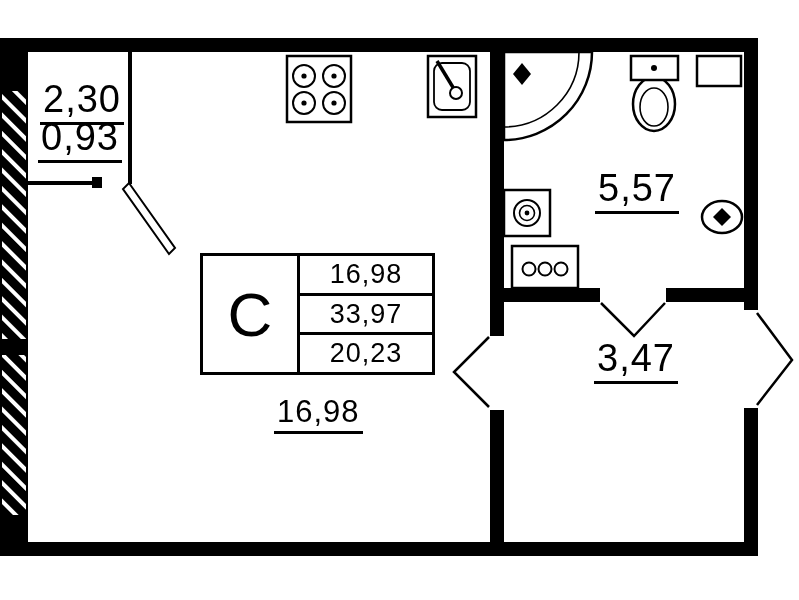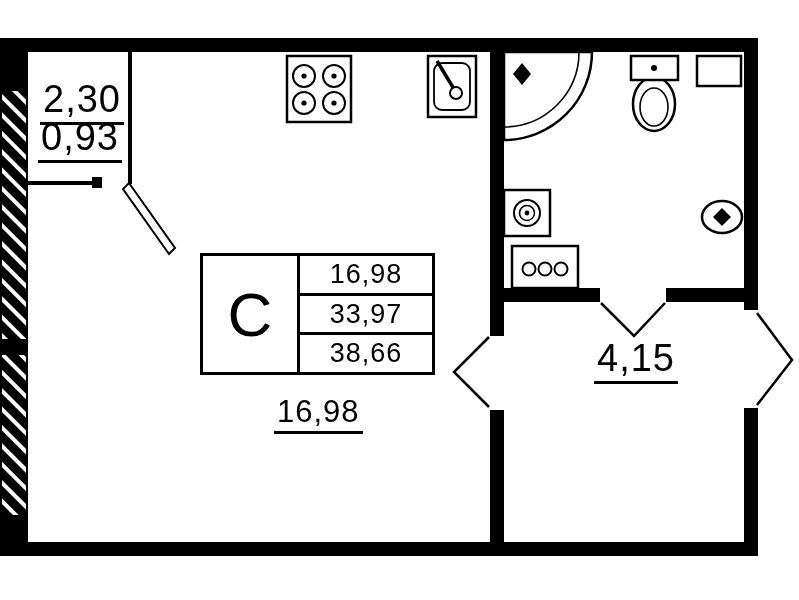--- a/index.html
+++ b/index.html
@@ -119,22 +119,23 @@
       <ellipse cx="722" cy="217" rx="20" ry="16" fill="#fff" stroke="#000" stroke-width="2.5"></ellipse>
       <polygon points="722,208 731,217 722,226 713,217" fill="#000"></polygon>
     </g>
   </svg>
 
   <div class="unit-table">
     <div class="unit-table__letter">С</div>
     <div class="unit-table__areas">
       <div class="unit-table__row">16,98</div>
       <div class="unit-table__row">33,97</div>
-      <div class="unit-table__row">38,66</div>
+      <div class="unit-table__row">20,23</div>
     </div>
   </div>
 
   <div class="area-label" style="left:40px;top:80px">2,30</div>
   <div class="area-label" style="left:38px;top:118px">0,93</div>
-  <div class="area-label" style="left:594px;top:339px">4,15</div>
+  <div class="area-label" style="left:595px;top:169px">5,57</div>
+  <div class="area-label" style="left:594px;top:339px">3,47</div>
   <div class="area-label area-label--big" style="left:274px;top:396px">16,98</div>
 
 </div>
 
 </body></html>

